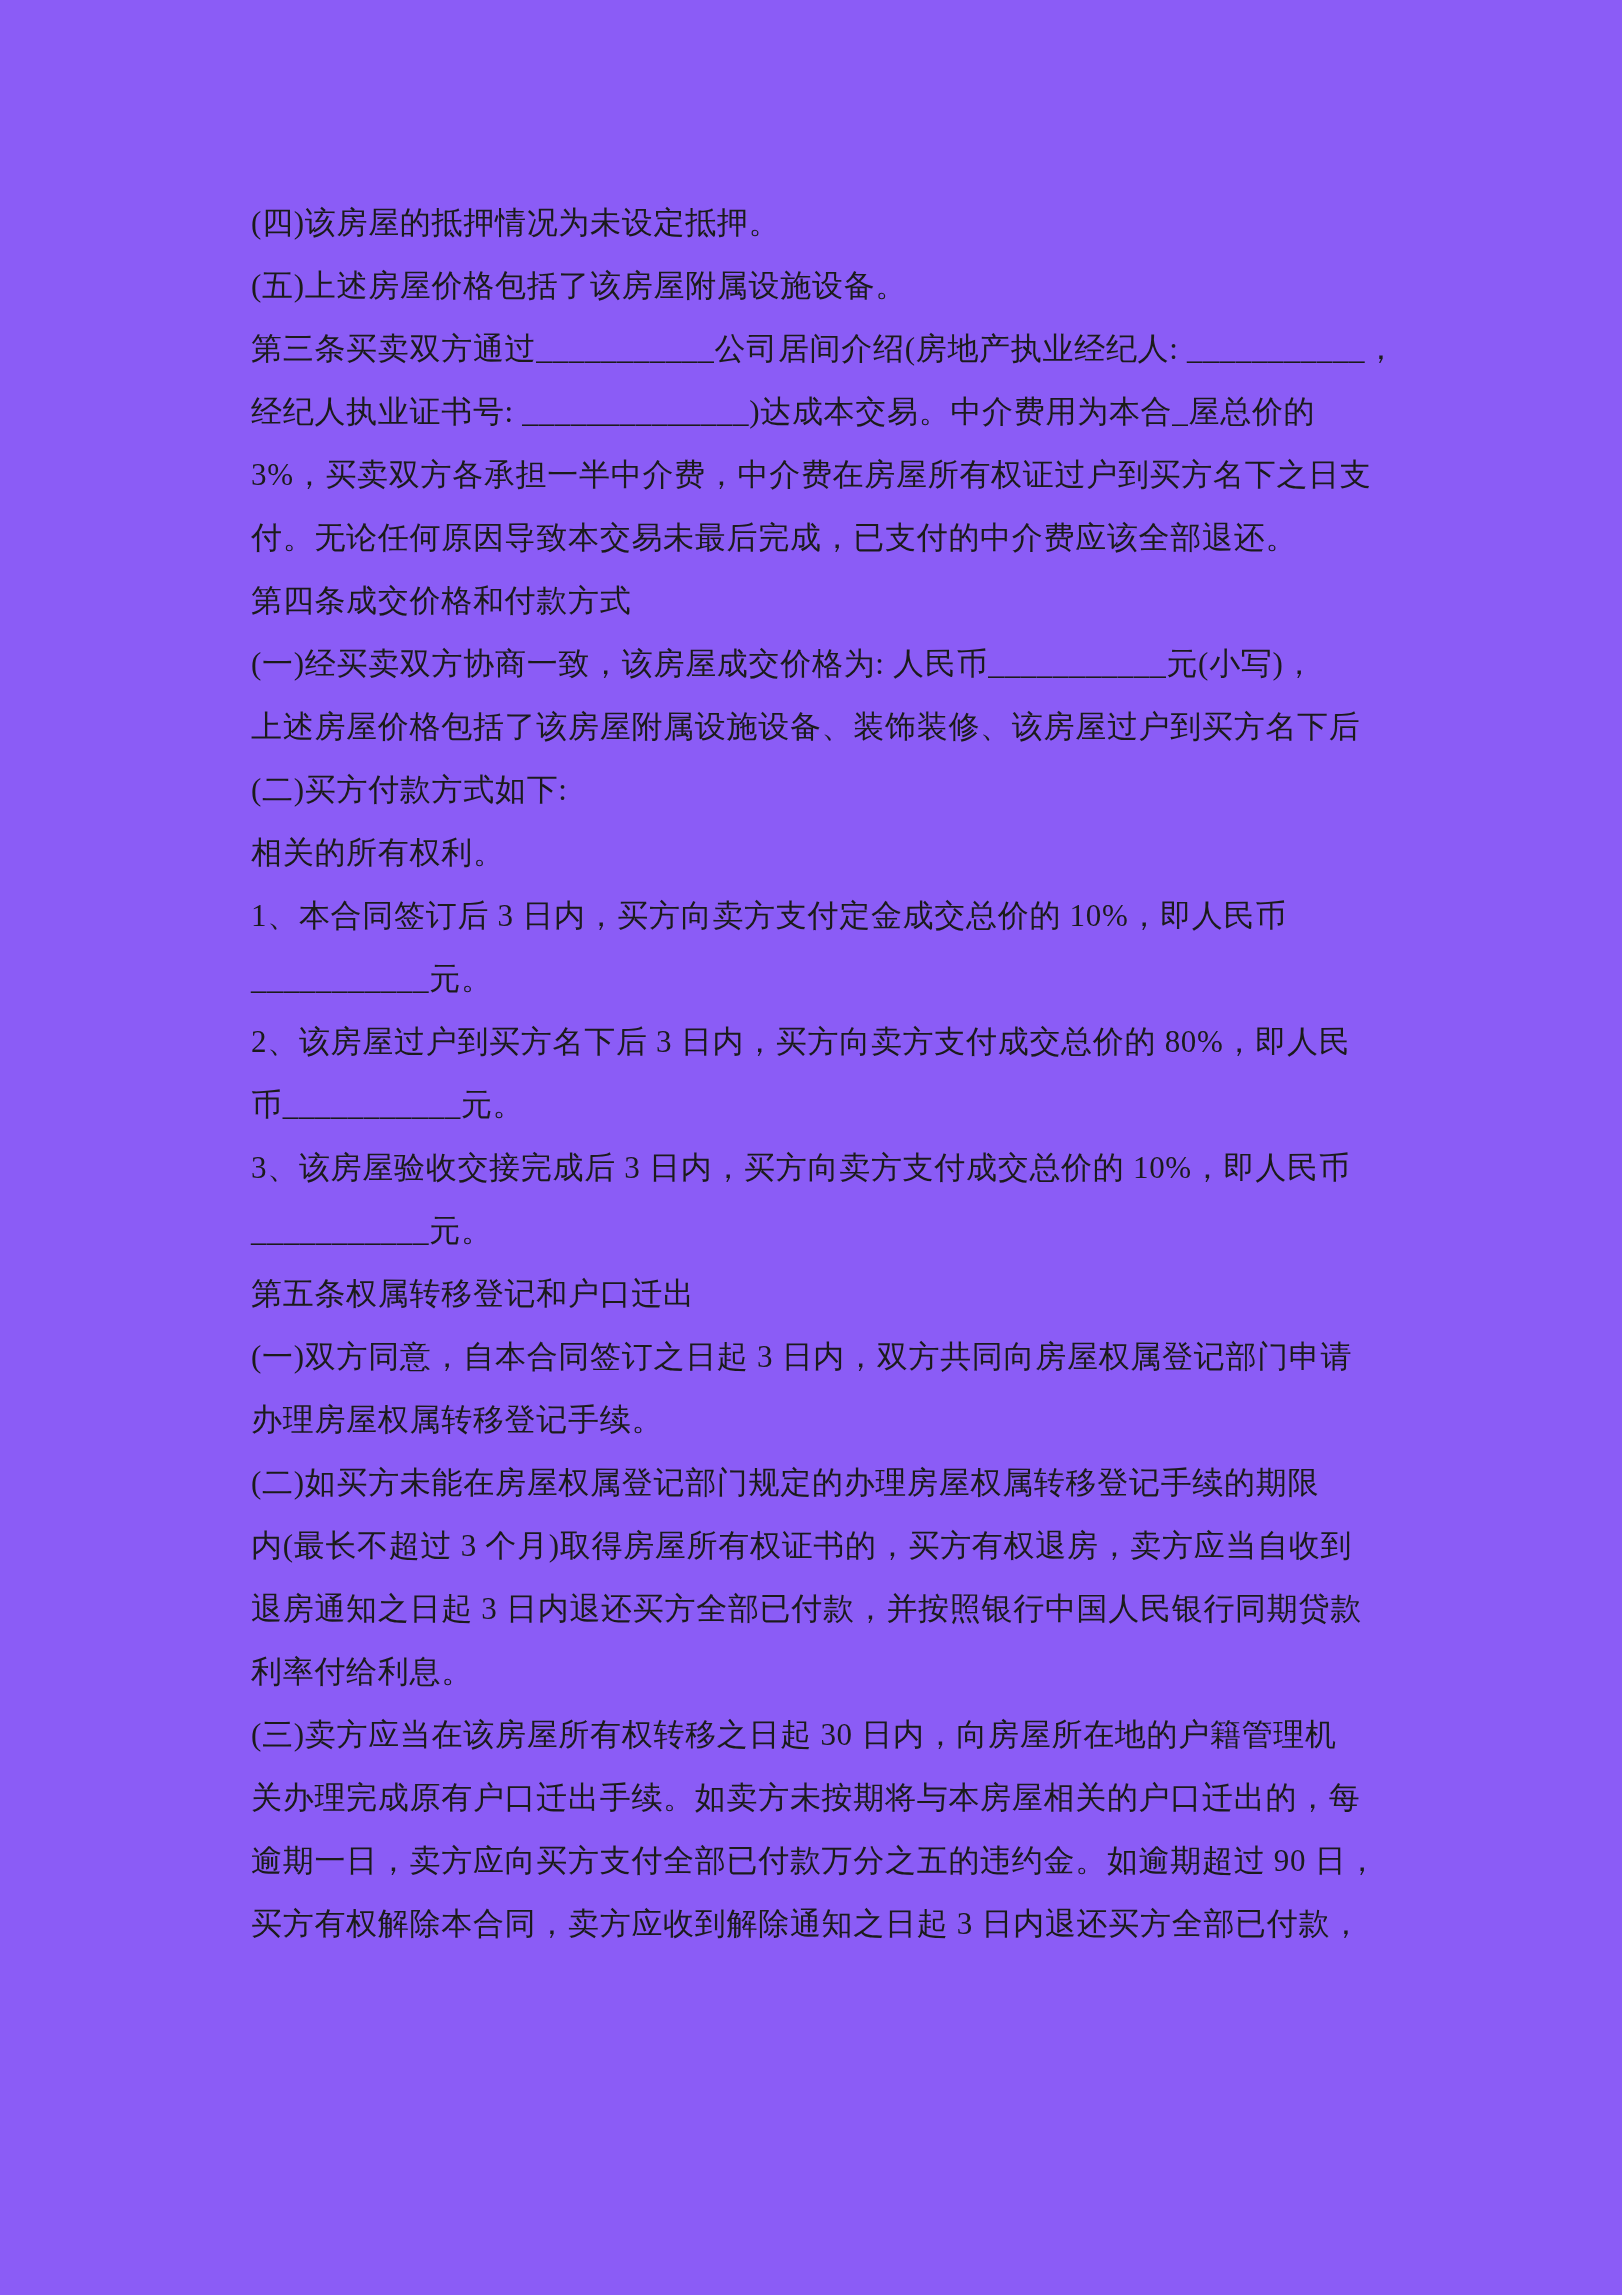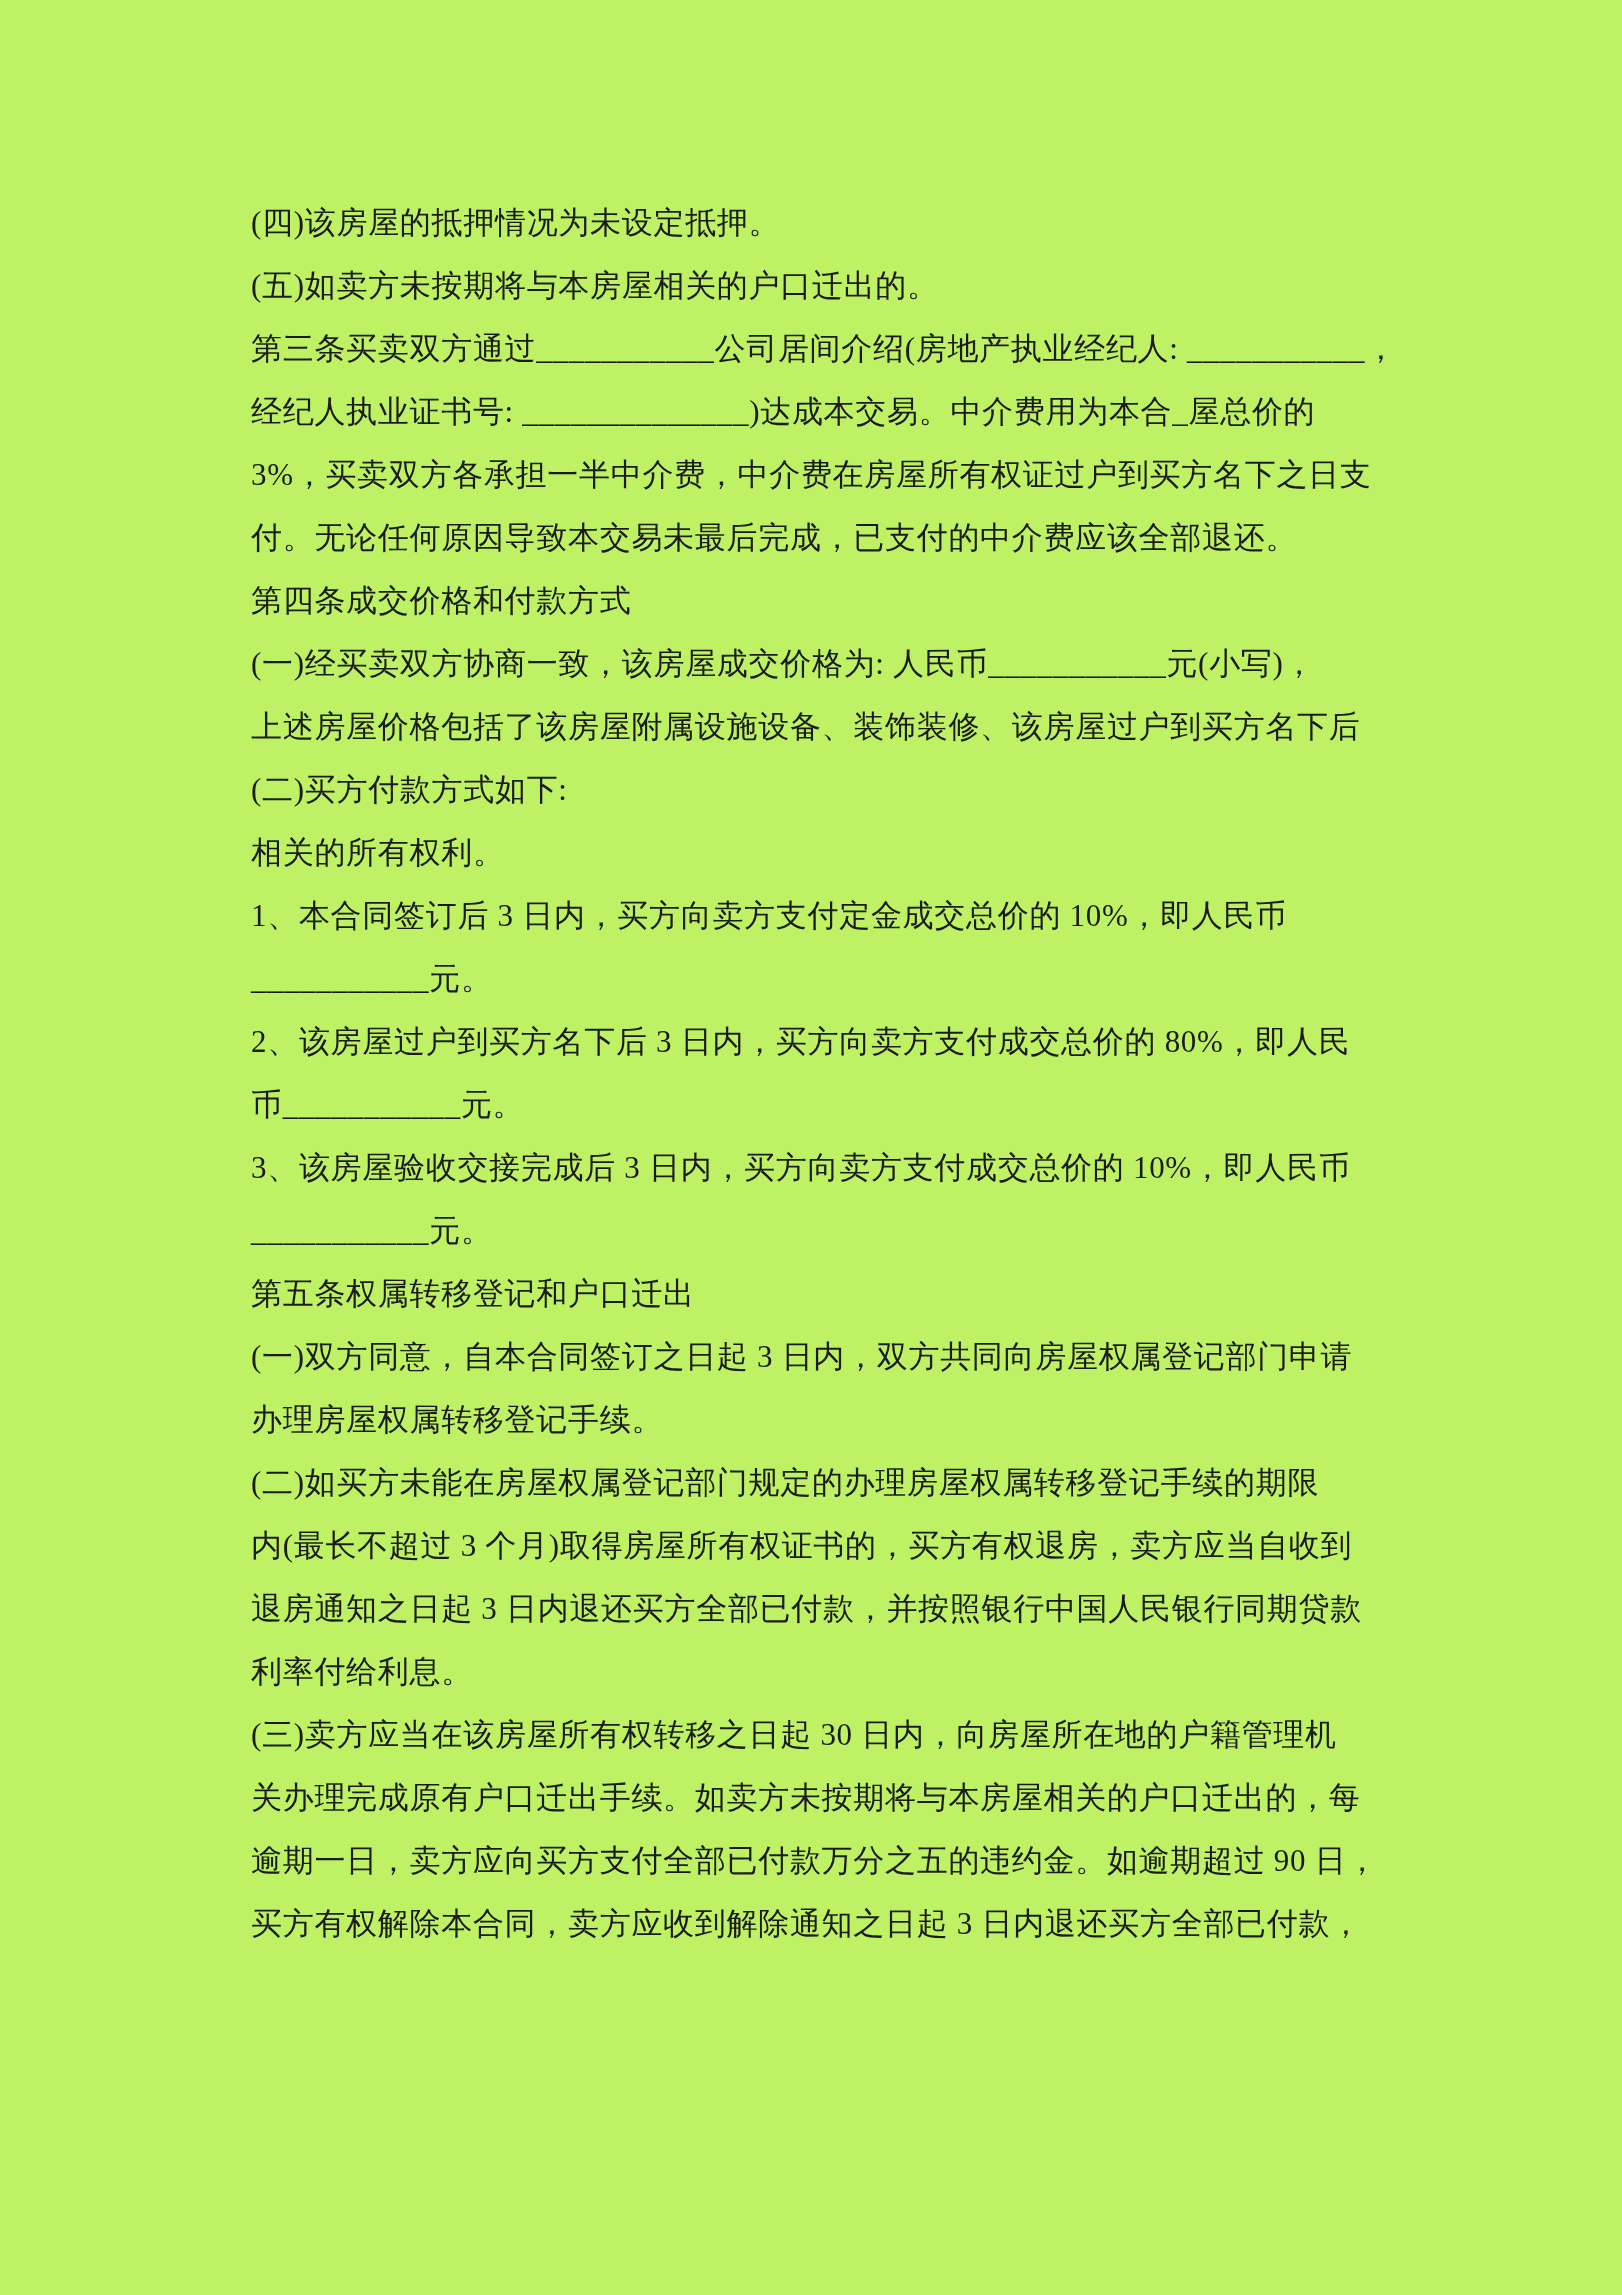--- a/index.html
+++ b/index.html
@@ -5,21 +5,21 @@
   html, body {
     margin: 0;
     padding: 0;
     background: #e9e9e9;
   }
   .page {
     position: relative;
     width: 1623px;
     height: 2295px;
     margin: 0 auto;
-    background: #bef264;
+    background: #8b5cf6;
     overflow: hidden;
     font-family: "Liberation Serif", "DejaVu Serif", serif;
     color: #1b1b1b;
   }
   .content {
     position: absolute;
     left: 251px;
     top: 191px;
     width: 1178px;
   }
@@ -31,21 +31,21 @@
     word-break: break-all;
   }
 </style>
 </head>
 <body>
 
 <div class="page">
   <div class="content">
 
   <div class="line">(四)该房屋的抵押情况为未设定抵押。</div>
-      <div class="line">(五)如卖方未按期将与本房屋相关的户口迁出的。</div>
+      <div class="line">(五)上述房屋价格包括了该房屋附属设施设备。</div>
       <div class="line">第三条买卖双方通过___________公司居间介绍(房地产执业经纪人: ___________，</div>
       <div class="line">经纪人执业证书号: ______________)达成本交易。中介费用为本合_屋总价的</div>
       <div class="line">3%，买卖双方各承担一半中介费，中介费在房屋所有权证过户到买方名下之日支</div>
       <div class="line">付。无论任何原因导致本交易未最后完成，已支付的中介费应该全部退还。</div>
       <div class="line">第四条成交价格和付款方式</div>
       <div class="line">(一)经买卖双方协商一致，该房屋成交价格为: 人民币___________元(小写)，</div>
       <div class="line">上述房屋价格包括了该房屋附属设施设备、装饰装修、该房屋过户到买方名下后</div>
       <div class="line">(二)买方付款方式如下:</div>
       <div class="line">相关的所有权利。</div>
       <div class="line">1、本合同签订后 3 日内，买方向卖方支付定金成交总价的 10%，即人民币</div>

